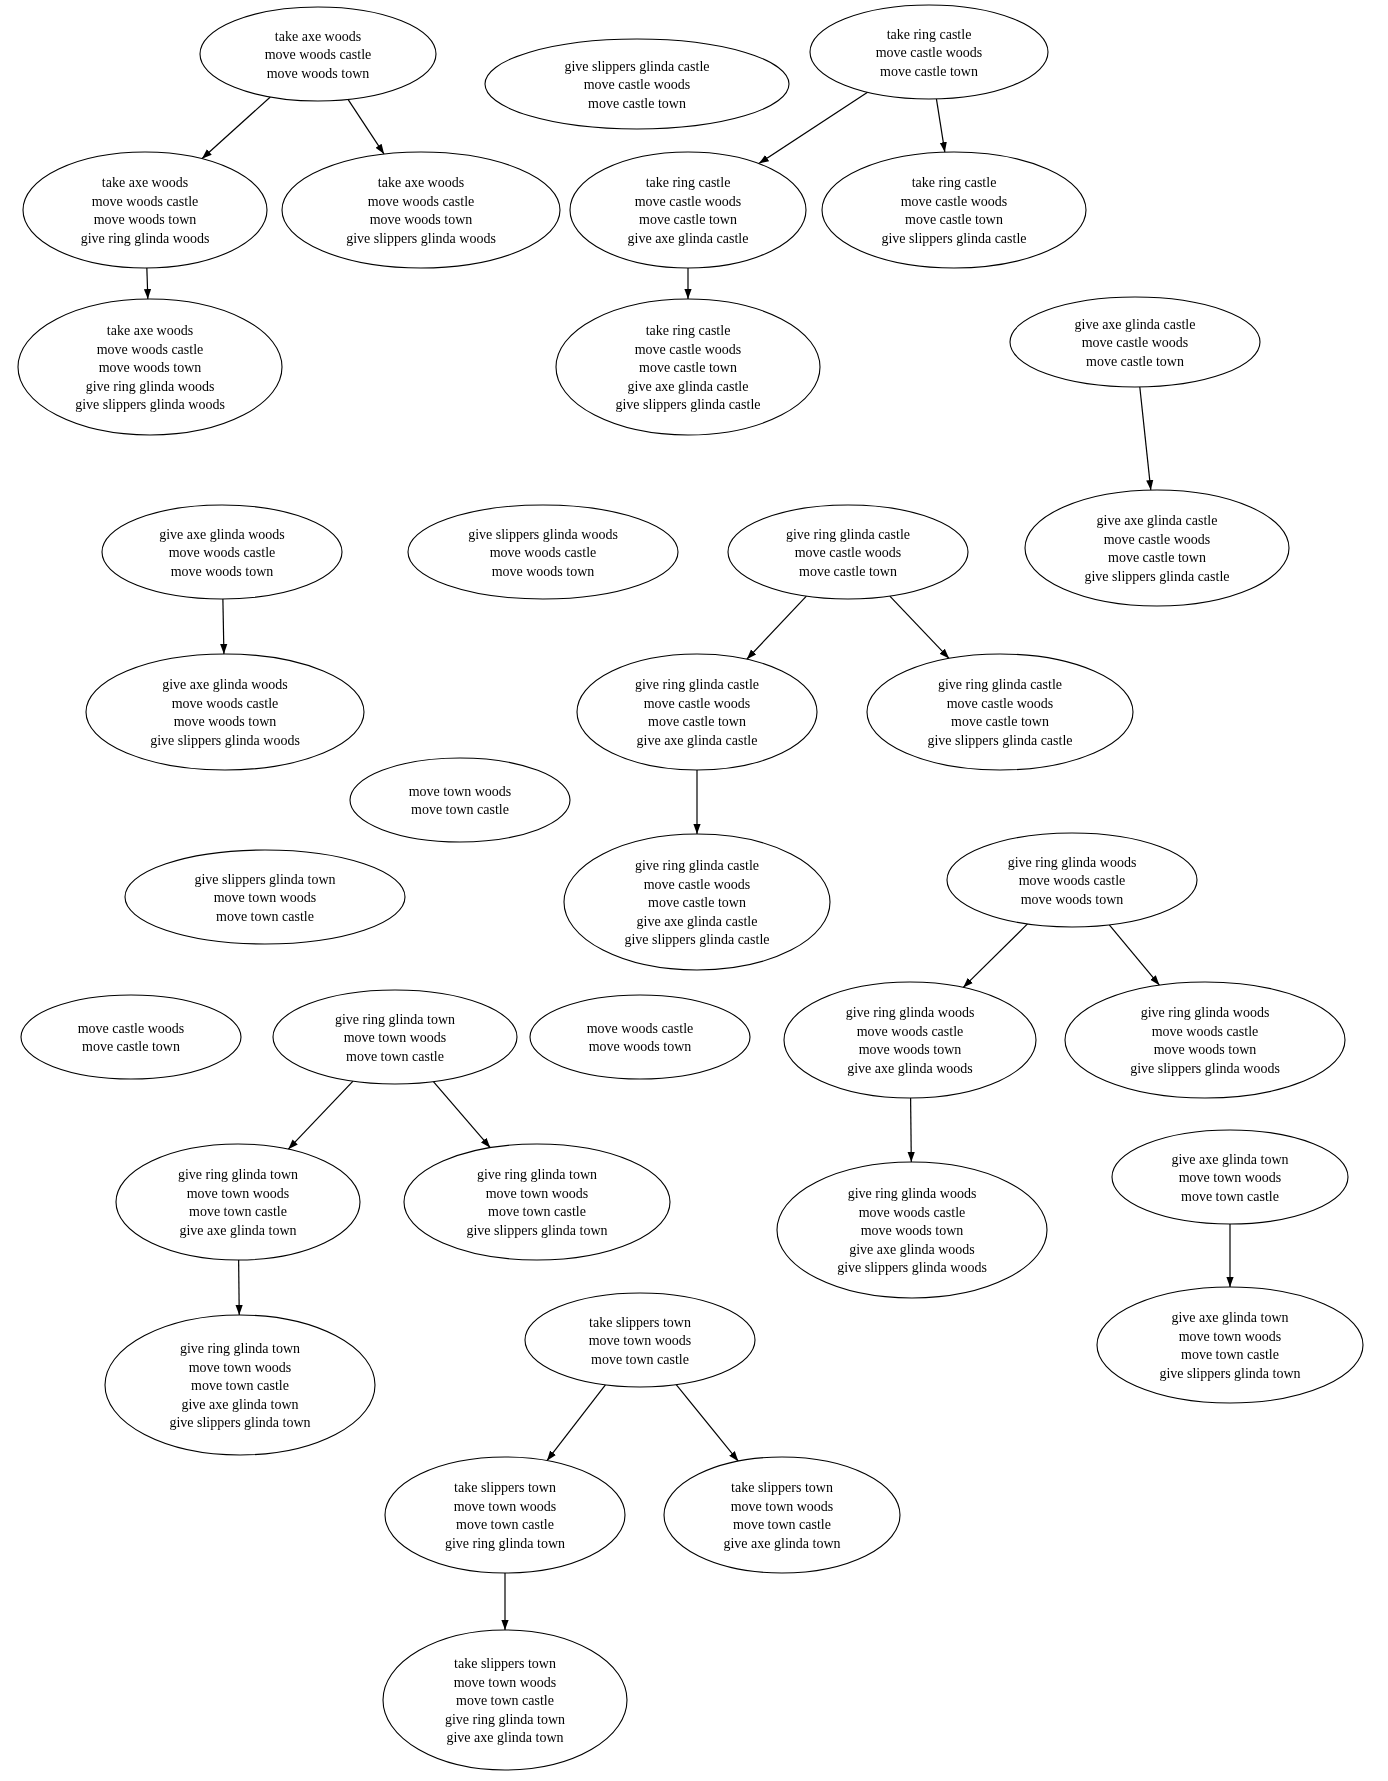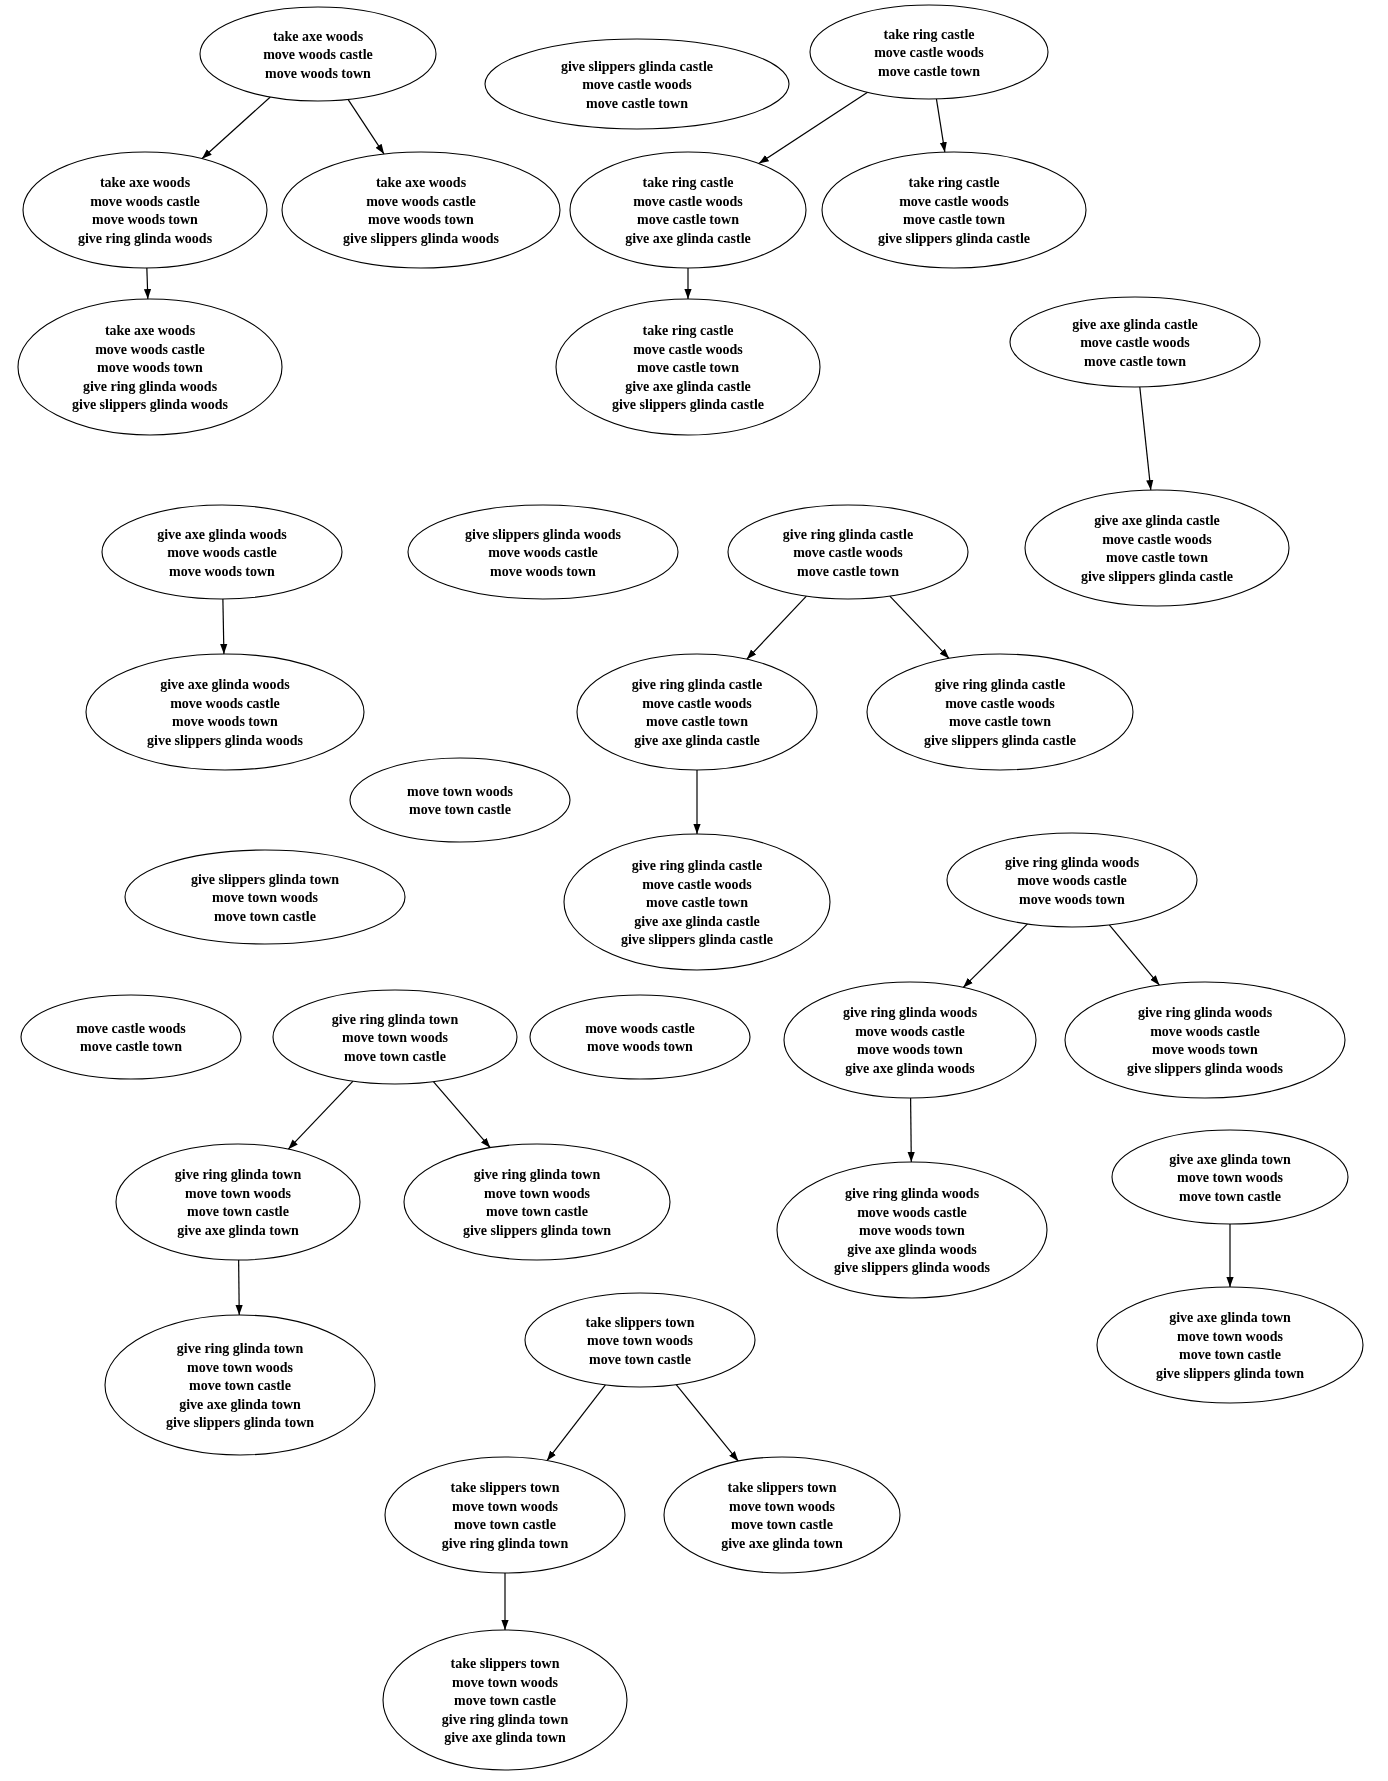--- a/index.html
+++ b/index.html
@@ -6,21 +6,20 @@
     margin: 0;
     padding: 0;
     background: #ffffff;
   }
   #stage {
     position: relative;
     width: 1388px;
     height: 1781px;
     background: #ffffff;
     font-family: "Liberation Serif", "DejaVu Serif", serif;
-    font-weight: bold;
   }
   svg text {
     font-family: "Liberation Serif", "DejaVu Serif", serif;
     font-size: 14px;
     fill: #000000;
   }
   svg ellipse {
     fill: #ffffff;
     stroke: #000000;
     stroke-width: 1.1;

